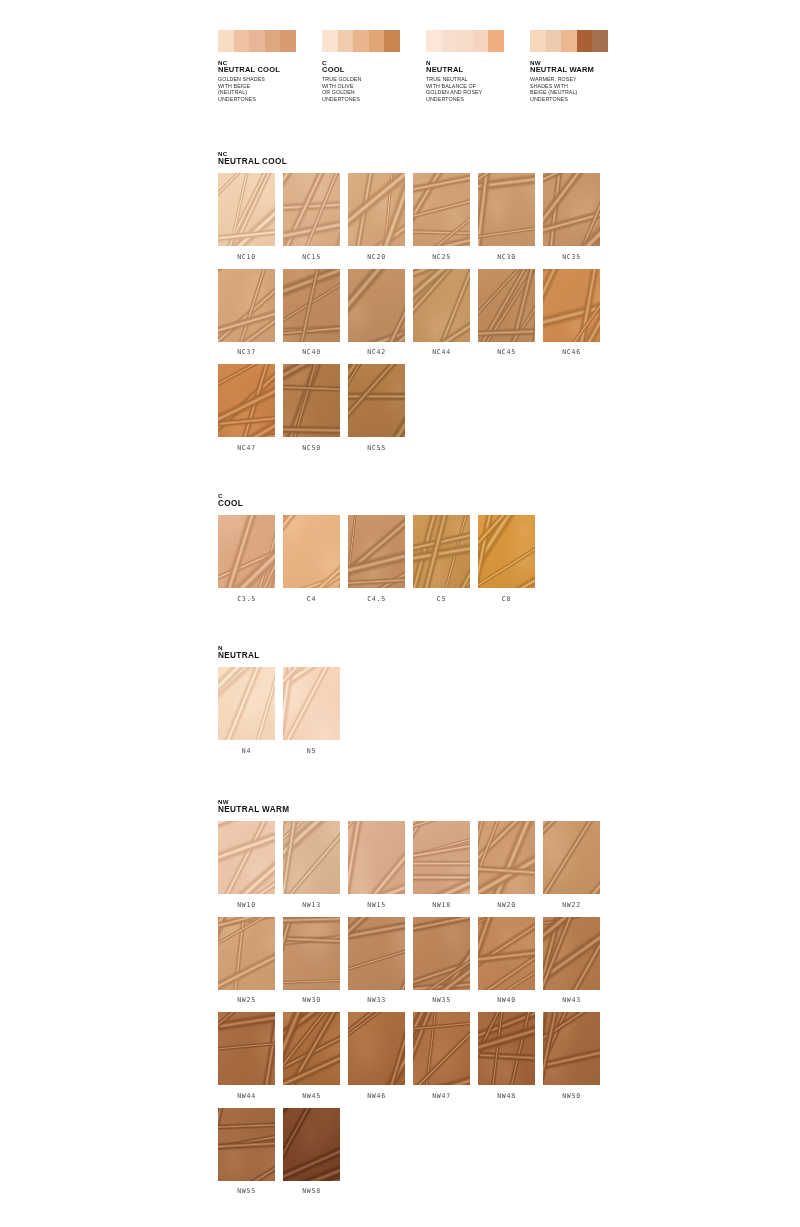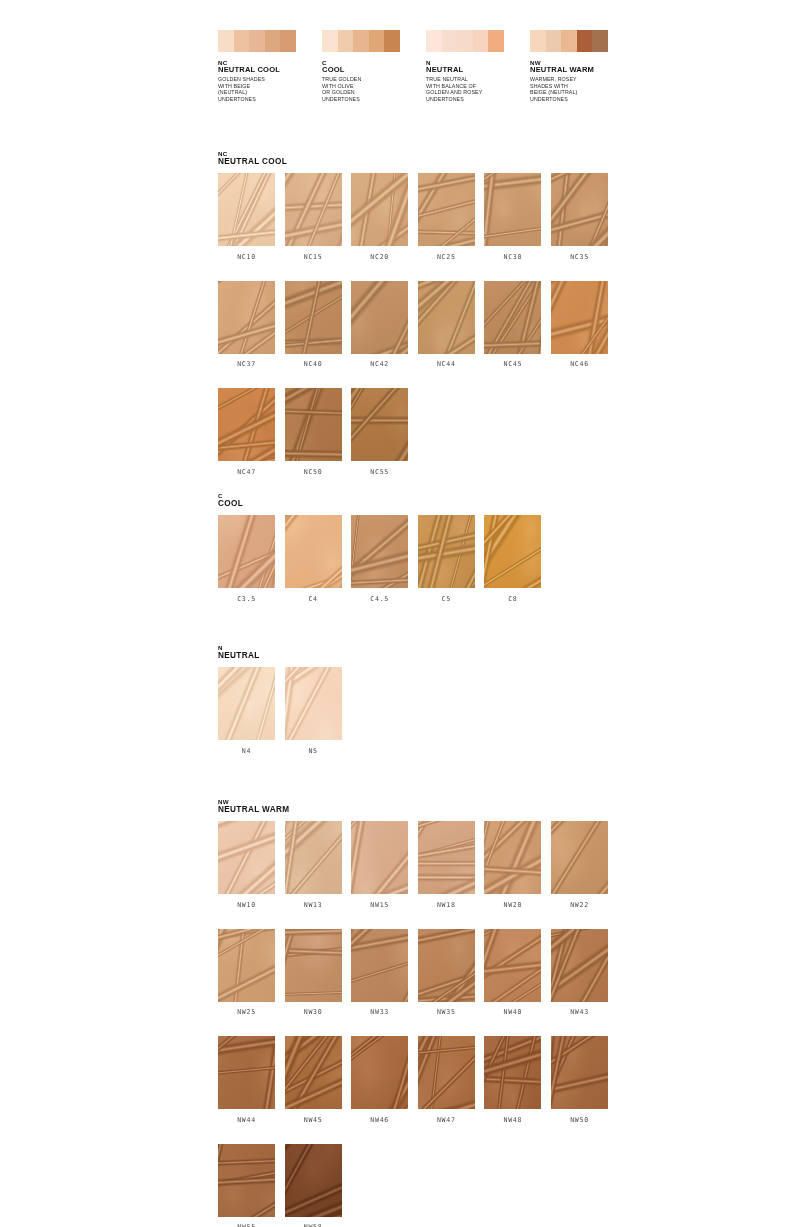--- a/index.html
+++ b/index.html
@@ -85,20 +85,21 @@
     color: #111111;
     line-height: 9.2px;
     margin-bottom: 7px;
   }
 
   .grid {
     display: grid;
     grid-template-columns: repeat(6, 57px);
     column-gap: 9.6px;
     row-gap: 20px;
+    gap: 8px;
   }
   .cell { width: 57px; }
 
   .swatch {
     width: 57px;
     height: 73px;
     position: relative;
     overflow: hidden;
   }
   .swatch .tex {

